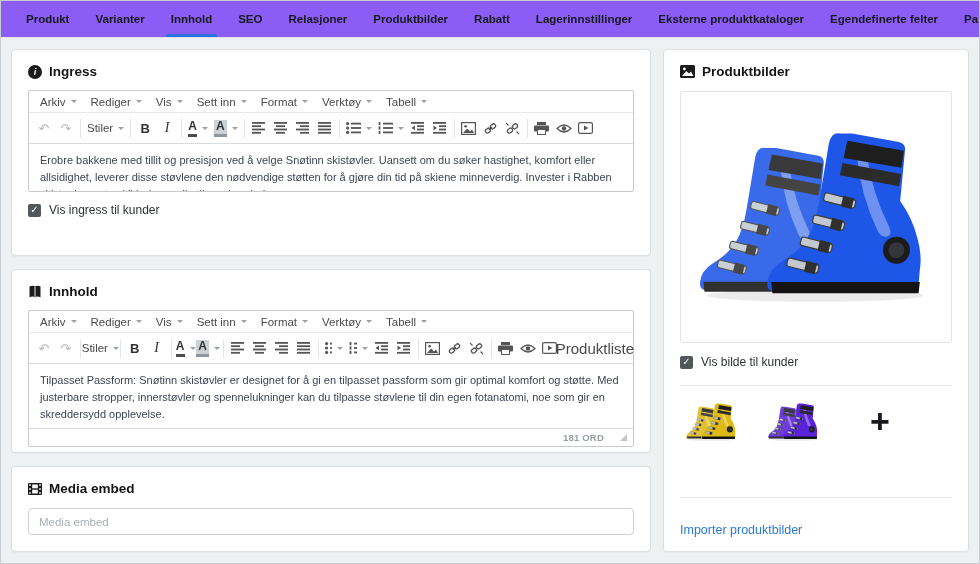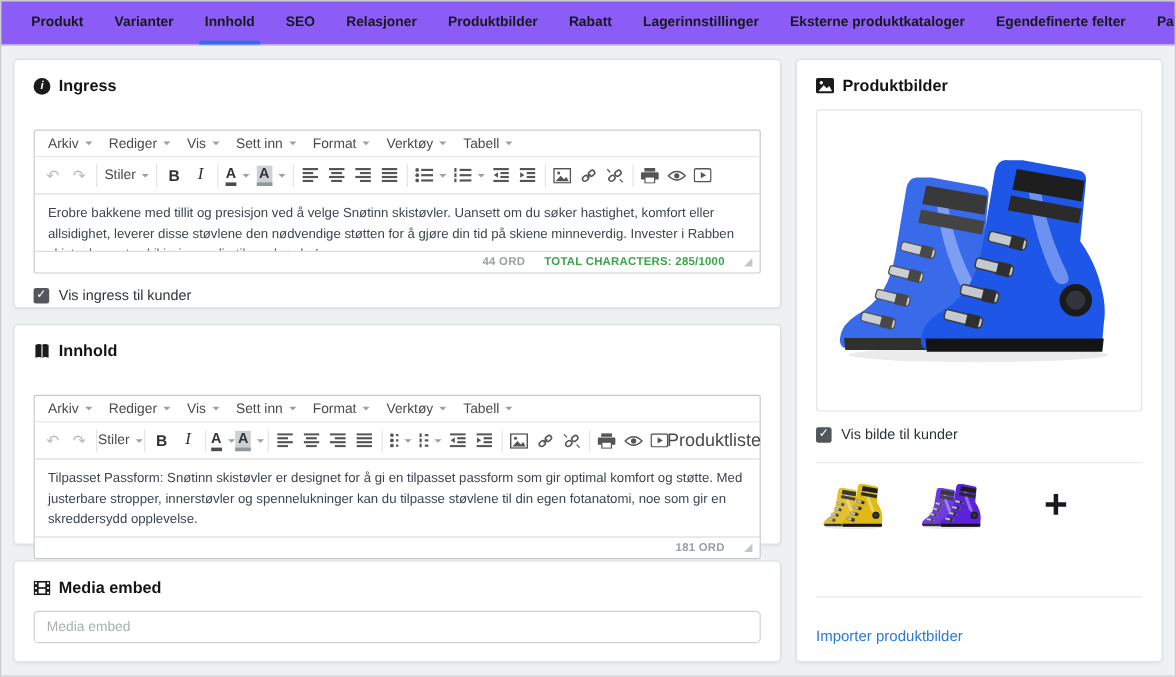--- a/index.html
+++ b/index.html
@@ -18,21 +18,21 @@
   .col-right { flex:1; }
   .card { background:#fff; border:1px solid #dcdfe3; border-radius:4px; padding:14px 16px; box-shadow:0 1px 2px rgba(20,30,40,.04); }
   .card-head { display:flex; align-items:center; gap:7px; }
   .card-head h2 { font-size:13.5px; font-weight:700; color:#141414; }
 
   
   .icon-info { width:14px; height:14px; border-radius:50%; background:#1b1b1b; color:#fff; font-size:9.5px; font-weight:700; display:flex; align-items:center; justify-content:center; font-style:italic; }
   .hicon { display:block; }
 
   
-  .editor { margin-top:29px; border:1px solid #c7cbcf; border-radius:2px; background:#fff; display:flex; flex-direction:column; }
+  .editor { margin-top:11px; border:1px solid #c7cbcf; border-radius:2px; background:#fff; display:flex; flex-direction:column; }
   .menubar { display:flex; align-items:center; height:22px; padding:0 4px; border-bottom:1px solid #e6e8ea; }
   .menu-item { font-size:11.5px; color:#4a4a4a; padding:0 7px; display:flex; align-items:center; cursor:pointer; }
   .caret { display:inline-block; width:0; height:0; border-left:3px solid transparent; border-right:3px solid transparent; border-top:3.5px solid #9aa0a5; margin-left:5px; }
   .toolbar { display:flex; align-items:center; height:31px; padding:0 4px; border-bottom:1px solid #d9dcdf; }
   .sep { width:1px; height:19px; background:#e3e6e8; margin:0 3px; flex:none; }
   .tbtn { min-width:22px; height:24px; display:flex; align-items:center; justify-content:center; padding:0 3px; color:#555; cursor:pointer; border-radius:2px; }
   .tbtn.disabled { color:#b6babd; }
   .glyph { font-size:13px; line-height:1; }
   .btn-bold { font-weight:800; font-size:13px; color:#333; }
   .btn-italic { font-style:italic; font-family:"Liberation Serif", serif; font-size:14px; color:#333; }
@@ -326,25 +326,20 @@
             <span class="tbtn">
                 <svg class="ticon" width="15" height="12">
                   <rect x="0.6" y="0.6" width="13.8" height="10.8" rx="1.5" fill="none" stroke="#555" stroke-width="1.2"></rect>
                   <path d="M6 3.4 L10.4 6 L6 8.6 Z" fill="#555"></path>
                 </svg>
               </span>
           </div>
           <div class="edit-area" style="height:47px">
             <p>Erobre bakkene med tillit og presisjon ved å velge Snøtinn skistøvler. Uansett om du søker hastighet, komfort eller allsidighet, leverer disse støvlene den nødvendige støtten for å gjøre din tid på skiene minneverdig. Invester i Rabben skistøvler og ta skikjøringen din til nye høyder!</p>
           </div>
-          <div class="statusbar">
-            <span class="wordcount">44 ORD</span>
-            <span class="charcount">TOTAL CHARACTERS: 285/1000</span>
-            <span class="resize-handle"></span>
-          </div>
         </div>
         <label class="check-row">
           <span class="checkbox">✓</span>
           <span class="check-label">Vis ingress til kunder</span>
         </label>
       </section>
 
       <section class="card" style="height:184px">
         <div class="card-head">
           <svg class="hicon" width="14" height="14" viewBox="0 0 14 14">

